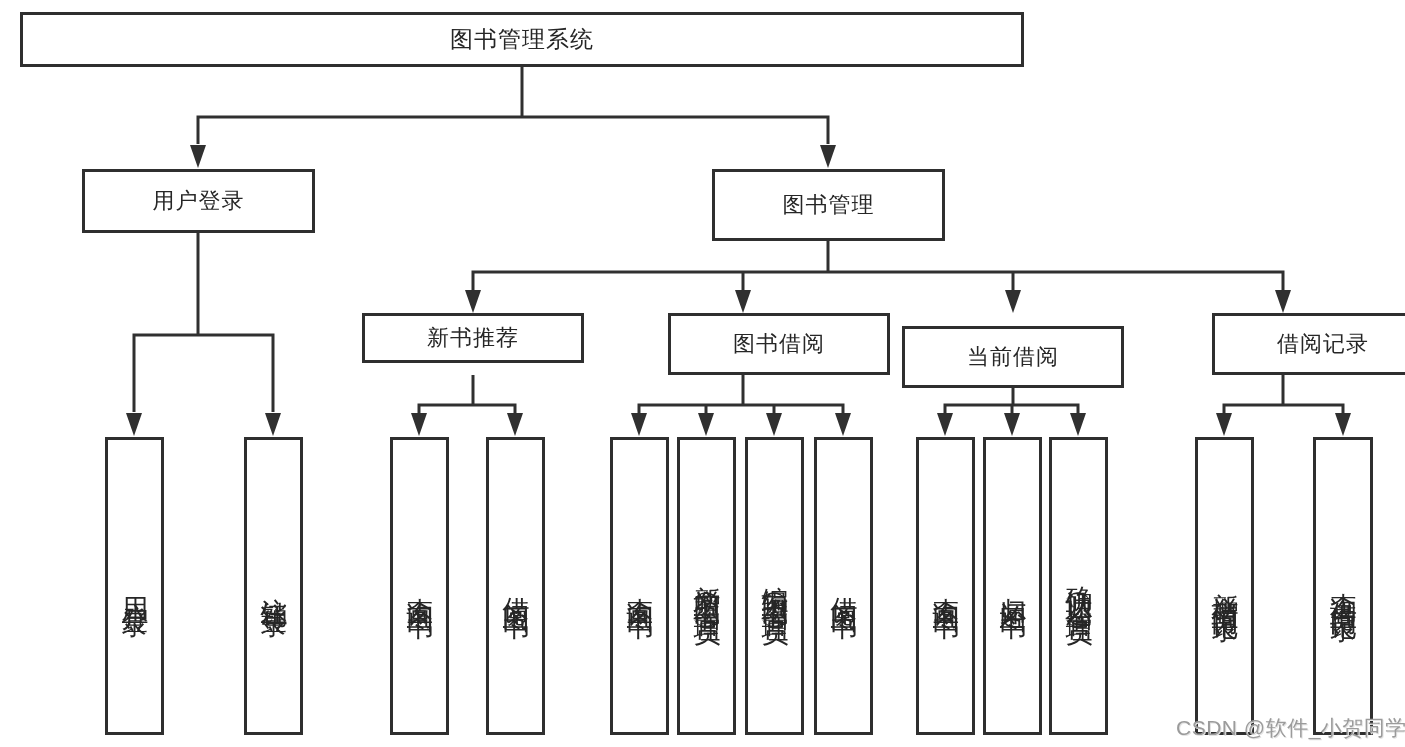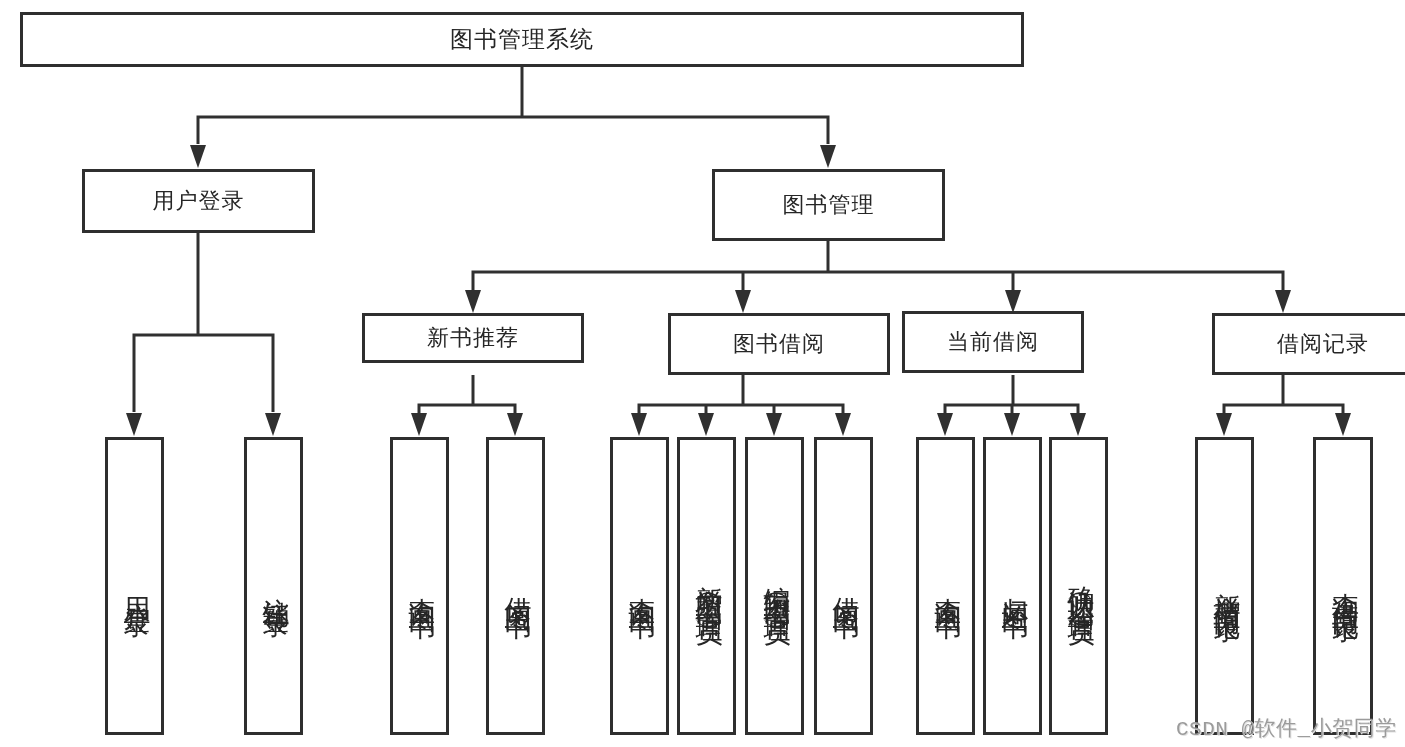--- a/index.html
+++ b/index.html
@@ -1,21 +1,21 @@
 <!DOCTYPE html>
 <html><head>
 <meta charset="utf-8">
 <style>
   html, body { margin: 0; padding: 0; background: #ffffff; }
   .canvas {
     position: relative;
     width: 1405px;
     height: 747px;
     background: #ffffff;
-    font-family: Liberation Mono, monospace;
+    font-family: Liberation Sans, sans-serif;
     overflow: hidden;
     border-radius: 18px;
   }
   .wires {
     position: absolute;
     left: 0; top: 0;
     width: 1405px; height: 747px;
   }
   .wires path { stroke: #303030; stroke-width: 3; fill: none; }
   .wires polygon { fill: #303030; stroke: none; }
@@ -129,21 +129,21 @@
   <div class="node lvl" style="left:712px; top:169px; width:233px; height:72px;align-items:center;">
     <span>图书管理</span>
   </div>
 
   <div class="node lvl" style="left:362px; top:313px; width:222px; height:50px;">
     <span>新书推荐</span>
   </div>
   <div class="node lvl" style="left:632px; top:313px; width:222px; height:62px;margin-left:36px;">
     <span>图书借阅</span>
   </div>
-  <div class="node lvl" style="left:902px; top:311px; width:182px; height:62px;">
+  <div class="node lvl" style="left:902px; top:326px; width:222px; height:62px;">
     <span>当前借阅</span>
   </div>
   <div class="node lvl" style="left:1172px; top:313px; width:222px; height:62px;margin-left:40px;">
     <span>借阅记录</span>
   </div>
 
   <div class="leaf" style="left:105px;">
     <span class="vtext">用户登录</span>
   </div>
   <div class="leaf" style="left:244px;">

